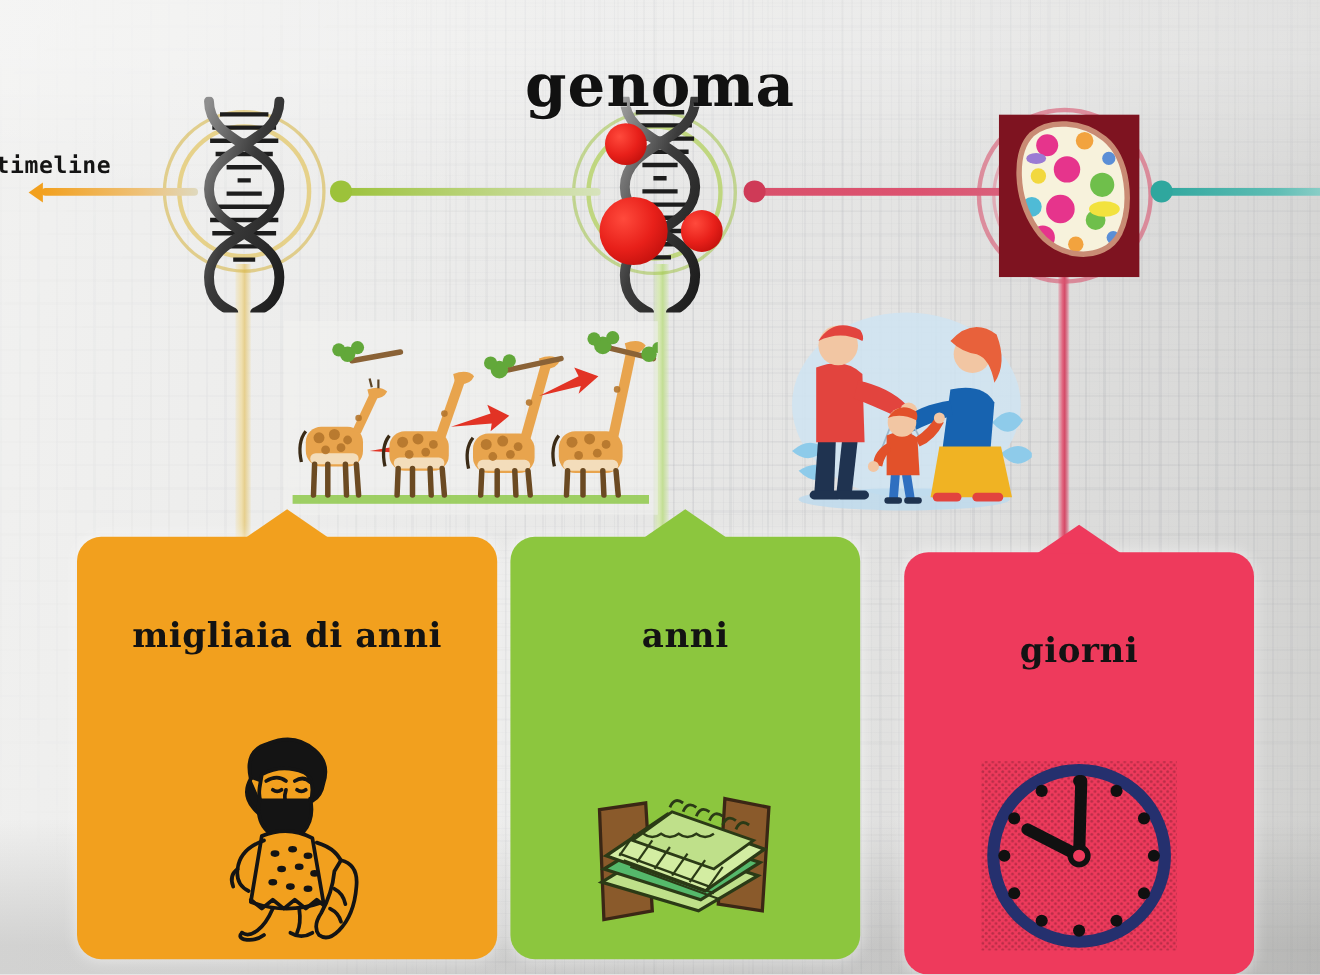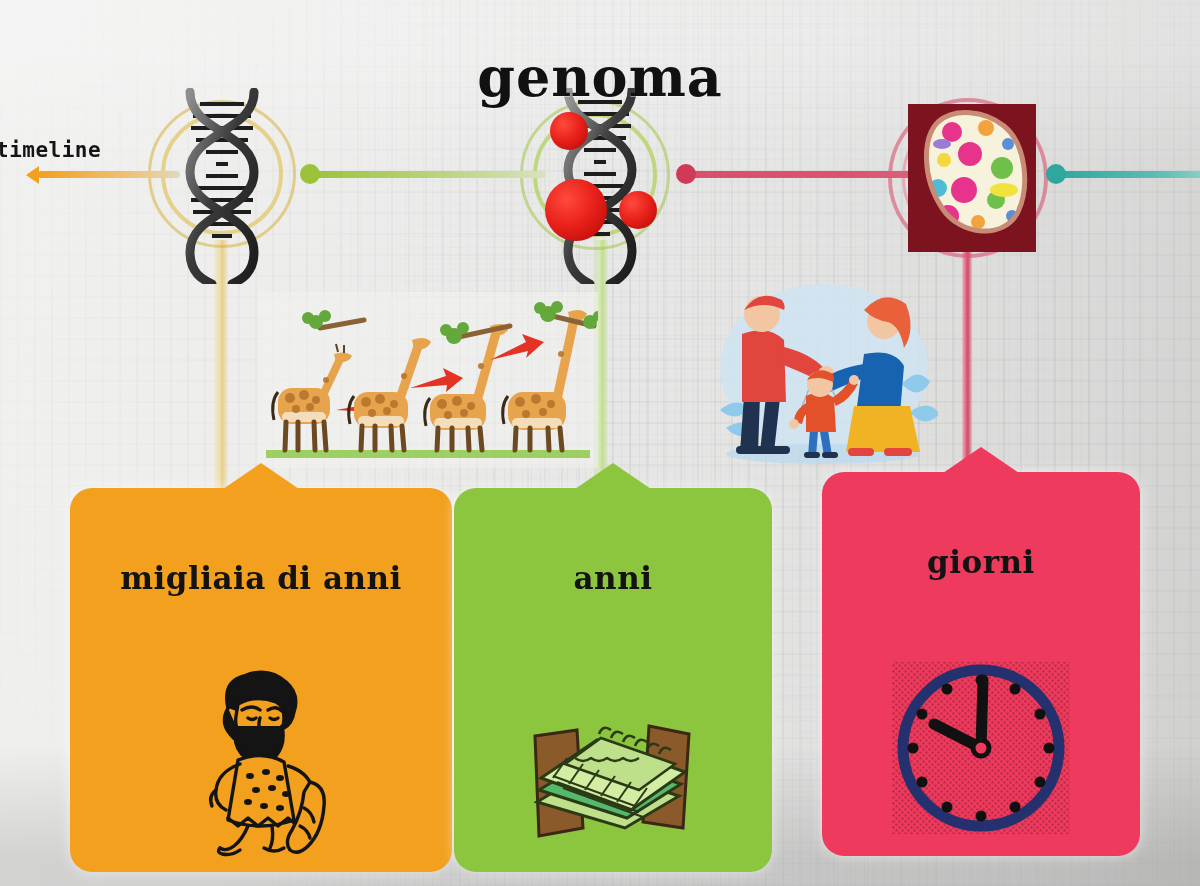--- a/index.html
+++ b/index.html
@@ -505,21 +505,21 @@
 
           <path d="M72 158 q-6 14 -14 20 q-8 6 -14 2"></path>
           <path d="M44 180 q-4 4 2 6 q10 2 18 -4"></path>
           <path d="M96 158 q2 14 -2 22"></path>
           <path d="M88 180 q10 6 20 0"></path>
         </g>
       </svg>
     </div>
   </div>
 
-  <div class="card" style="left:454px; top:488px; width:318px; height:384px; background:#8CC63E;">
+  <div class="card" style="left:464px; top:488px; width:318px; height:384px; background:#8CC63E;">
     <div class="notch" style="border-bottom:26px solid #8CC63E;"></div>
     <div class="card-label">anni</div>
     <div class="card-art">
       <svg width="200" height="180" viewBox="0 0 200 180">
 
         <path d="M22 58 L64 52 L70 150 L26 158 Z" fill="#8A5A2B" stroke="#3B2715" stroke-width="3"></path>
         <path d="M136 48 L176 56 L170 150 L130 144 Z" fill="#8A5A2B" stroke="#3B2715" stroke-width="3"></path>
 
         <path d="M24 124 L112 150 L166 118 L80 90 Z" fill="#BFE08A" stroke="#2B3A16" stroke-width="3"></path>
         <path d="M26 112 L114 140 L168 106 L82 78 Z" fill="#55B96B" stroke="#2B3A16" stroke-width="3"></path>
@@ -546,21 +546,21 @@
             <path d="M98 60 q4 -10 12 -4"></path>
           <path d="M110 64 q4 -10 12 -4"></path>
             <path d="M122 68 q4 -10 12 -4"></path>
           <path d="M134 72 q4 -10 12 -4"></path>
             <path d="M146 76 q4 -10 12 -4"></path>
         </g>
       </svg>
     </div>
   </div>
 
-  <div class="card" style="left:822px; top:472px; width:318px; height:384px; background:#EE3A5C;">
+  <div class="card" style="left:822px; top:502px; width:318px; height:384px; background:#EE3A5C;">
     <div class="notch" style="border-bottom:26px solid #EE3A5C;"></div>
     <div class="card-label">giorni</div>
     <div class="card-art">
       <svg width="190" height="190" viewBox="0 0 190 190">
         <defs>
           <pattern id="halftone" width="6" height="6" patternUnits="userSpaceOnUse">
             <rect width="6" height="6" fill="none"></rect>
             <circle cx="1.5" cy="1.5" r="1.3" fill="rgba(0,0,0,.22)"></circle>
             <circle cx="4.5" cy="4.5" r="1.3" fill="rgba(0,0,0,.22)"></circle>
           </pattern>

